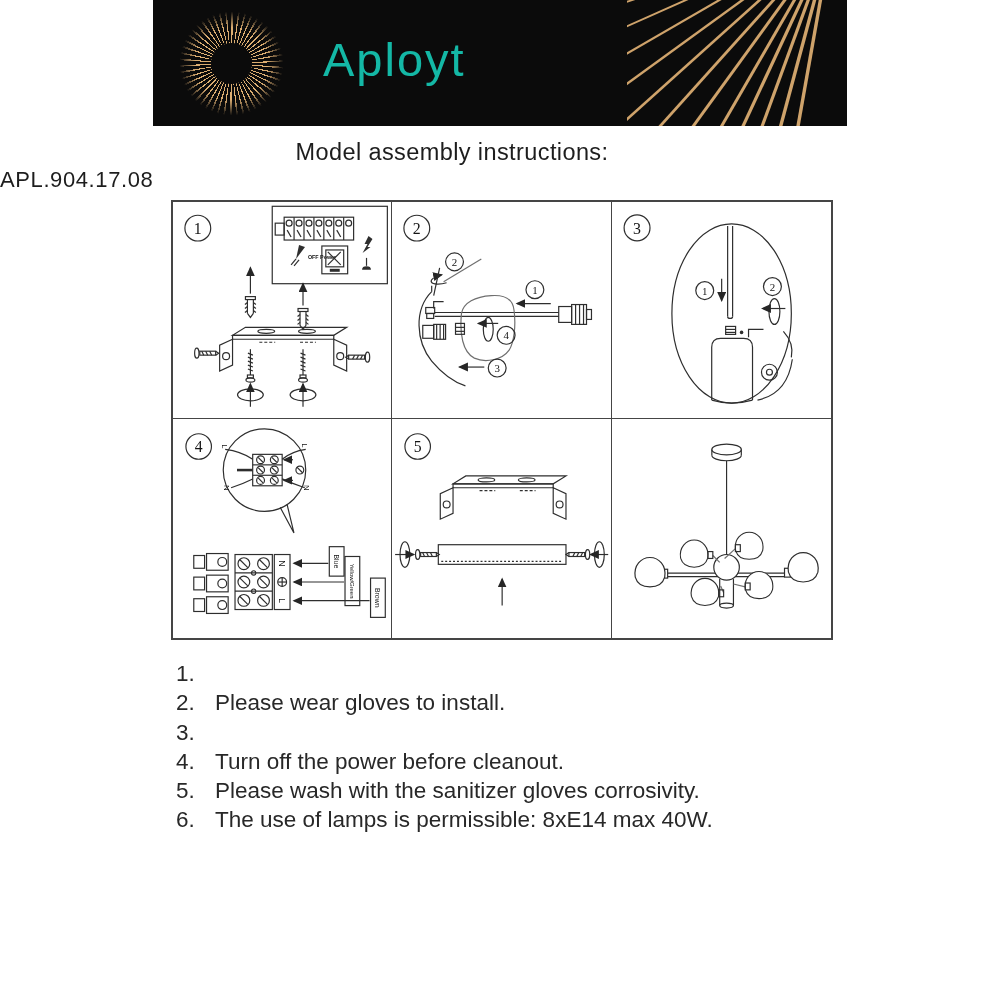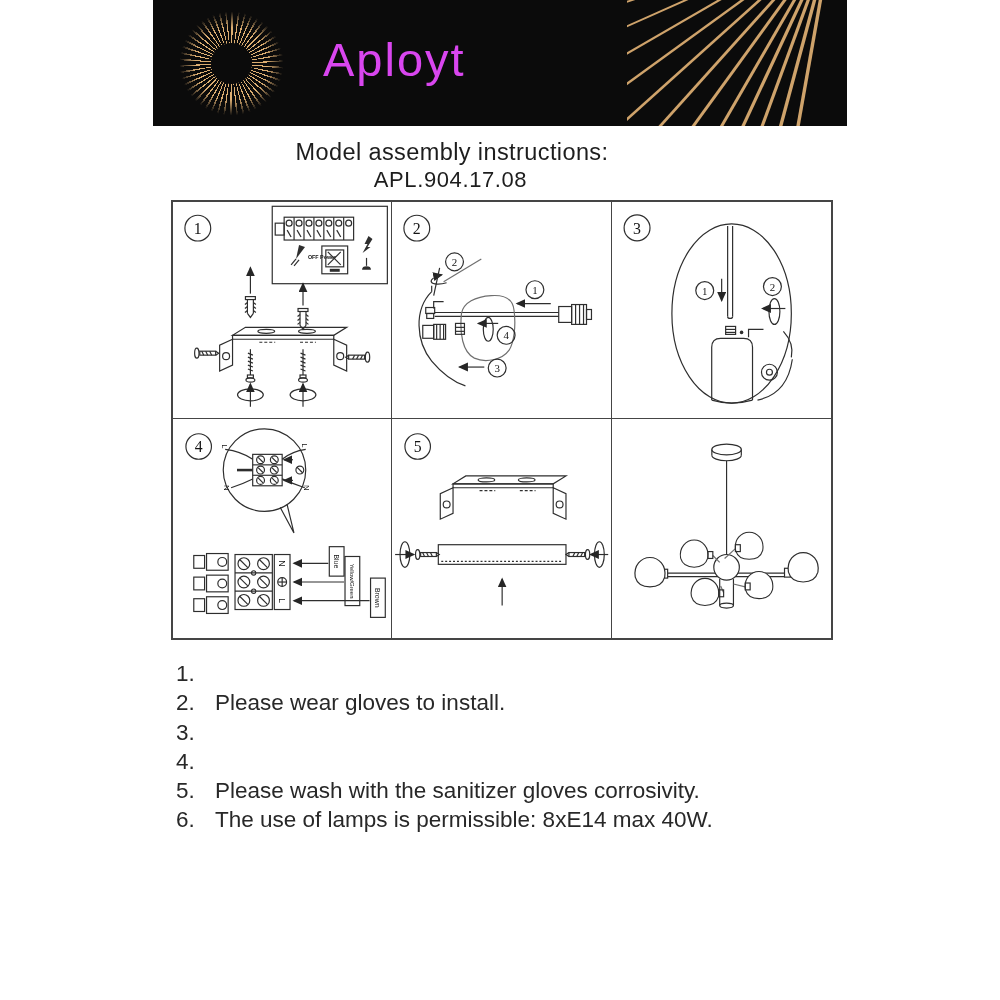--- a/index.html
+++ b/index.html
@@ -7,27 +7,27 @@
        font-family:"Liberation Sans",sans-serif;overflow:hidden;}
 
   
   .banner{position:absolute;left:153px;top:0;width:694px;height:126px;
           background:#0b0b0b;overflow:hidden;}
   .sunburst{position:absolute;left:26px;top:11px;width:105px;height:105px;border-radius:50%;
     background:
       radial-gradient(circle at 50% 50%, #0b0b0b 0 20px, rgba(11,11,11,0) 21px 36px, rgba(11,11,11,.55) 45px, #0b0b0b 52px),
       repeating-conic-gradient(from 0deg, #dcae72 0deg 2deg, #0b0b0b 2deg 7.2deg);}
   .wordmark{position:absolute;left:170px;top:36px;font-size:47px;line-height:1;
-            color:#d946ef;letter-spacing:2px;font-weight:400;}
+            color:#14b8a6;letter-spacing:2px;font-weight:400;}
   .rays{position:absolute;right:0;top:0;}
 
   
   .t1{position:absolute;left:0;top:139px;width:904px;text-align:center;
       font-size:23.5px;color:#1d1d1d;letter-spacing:.4px;}
-  .t2{position:absolute;left:0;top:167px;width:901px;text-align:center;
+  .t2{position:absolute;left:0;top:167px;width:901px;text-align:left;
       font-size:22px;color:#1d1d1d;letter-spacing:.6px;}
 
   
   .grid{position:absolute;left:171px;top:200px;width:662px;height:440px;
         display:grid;grid-template-columns:1fr 1fr 1fr;grid-template-rows:217px 1fr;
         border:2px solid #454545;box-sizing:border-box;background:#fff;}
   .cell{border-right:1.5px solid #454545;border-bottom:1.5px solid #454545;
         box-sizing:border-box;overflow:hidden;}
   .cell:nth-child(3n){border-right:none;}
   .cell:nth-child(n+4){border-bottom:none;}
@@ -450,20 +450,21 @@
   </div>
   <div class="row">
     <span class="n">2.</span>
     <span class="t">Please wear gloves to install.</span>
   </div>
   <div class="row">
     <span class="n">3.</span>
   </div>
   <div class="row">
     <span class="n">4.</span>
+    <span class="t">Turn off the power before cleanout.</span>
   </div>
   <div class="row">
     <span class="n">5.</span>
     <span class="t">Please wash with the sanitizer gloves corrosivity.</span>
   </div>
   <div class="row">
     <span class="n">6.</span>
     <span class="t">The use of lamps is permissible: 8xE14 max 40W.</span>
   </div>
 </div>

